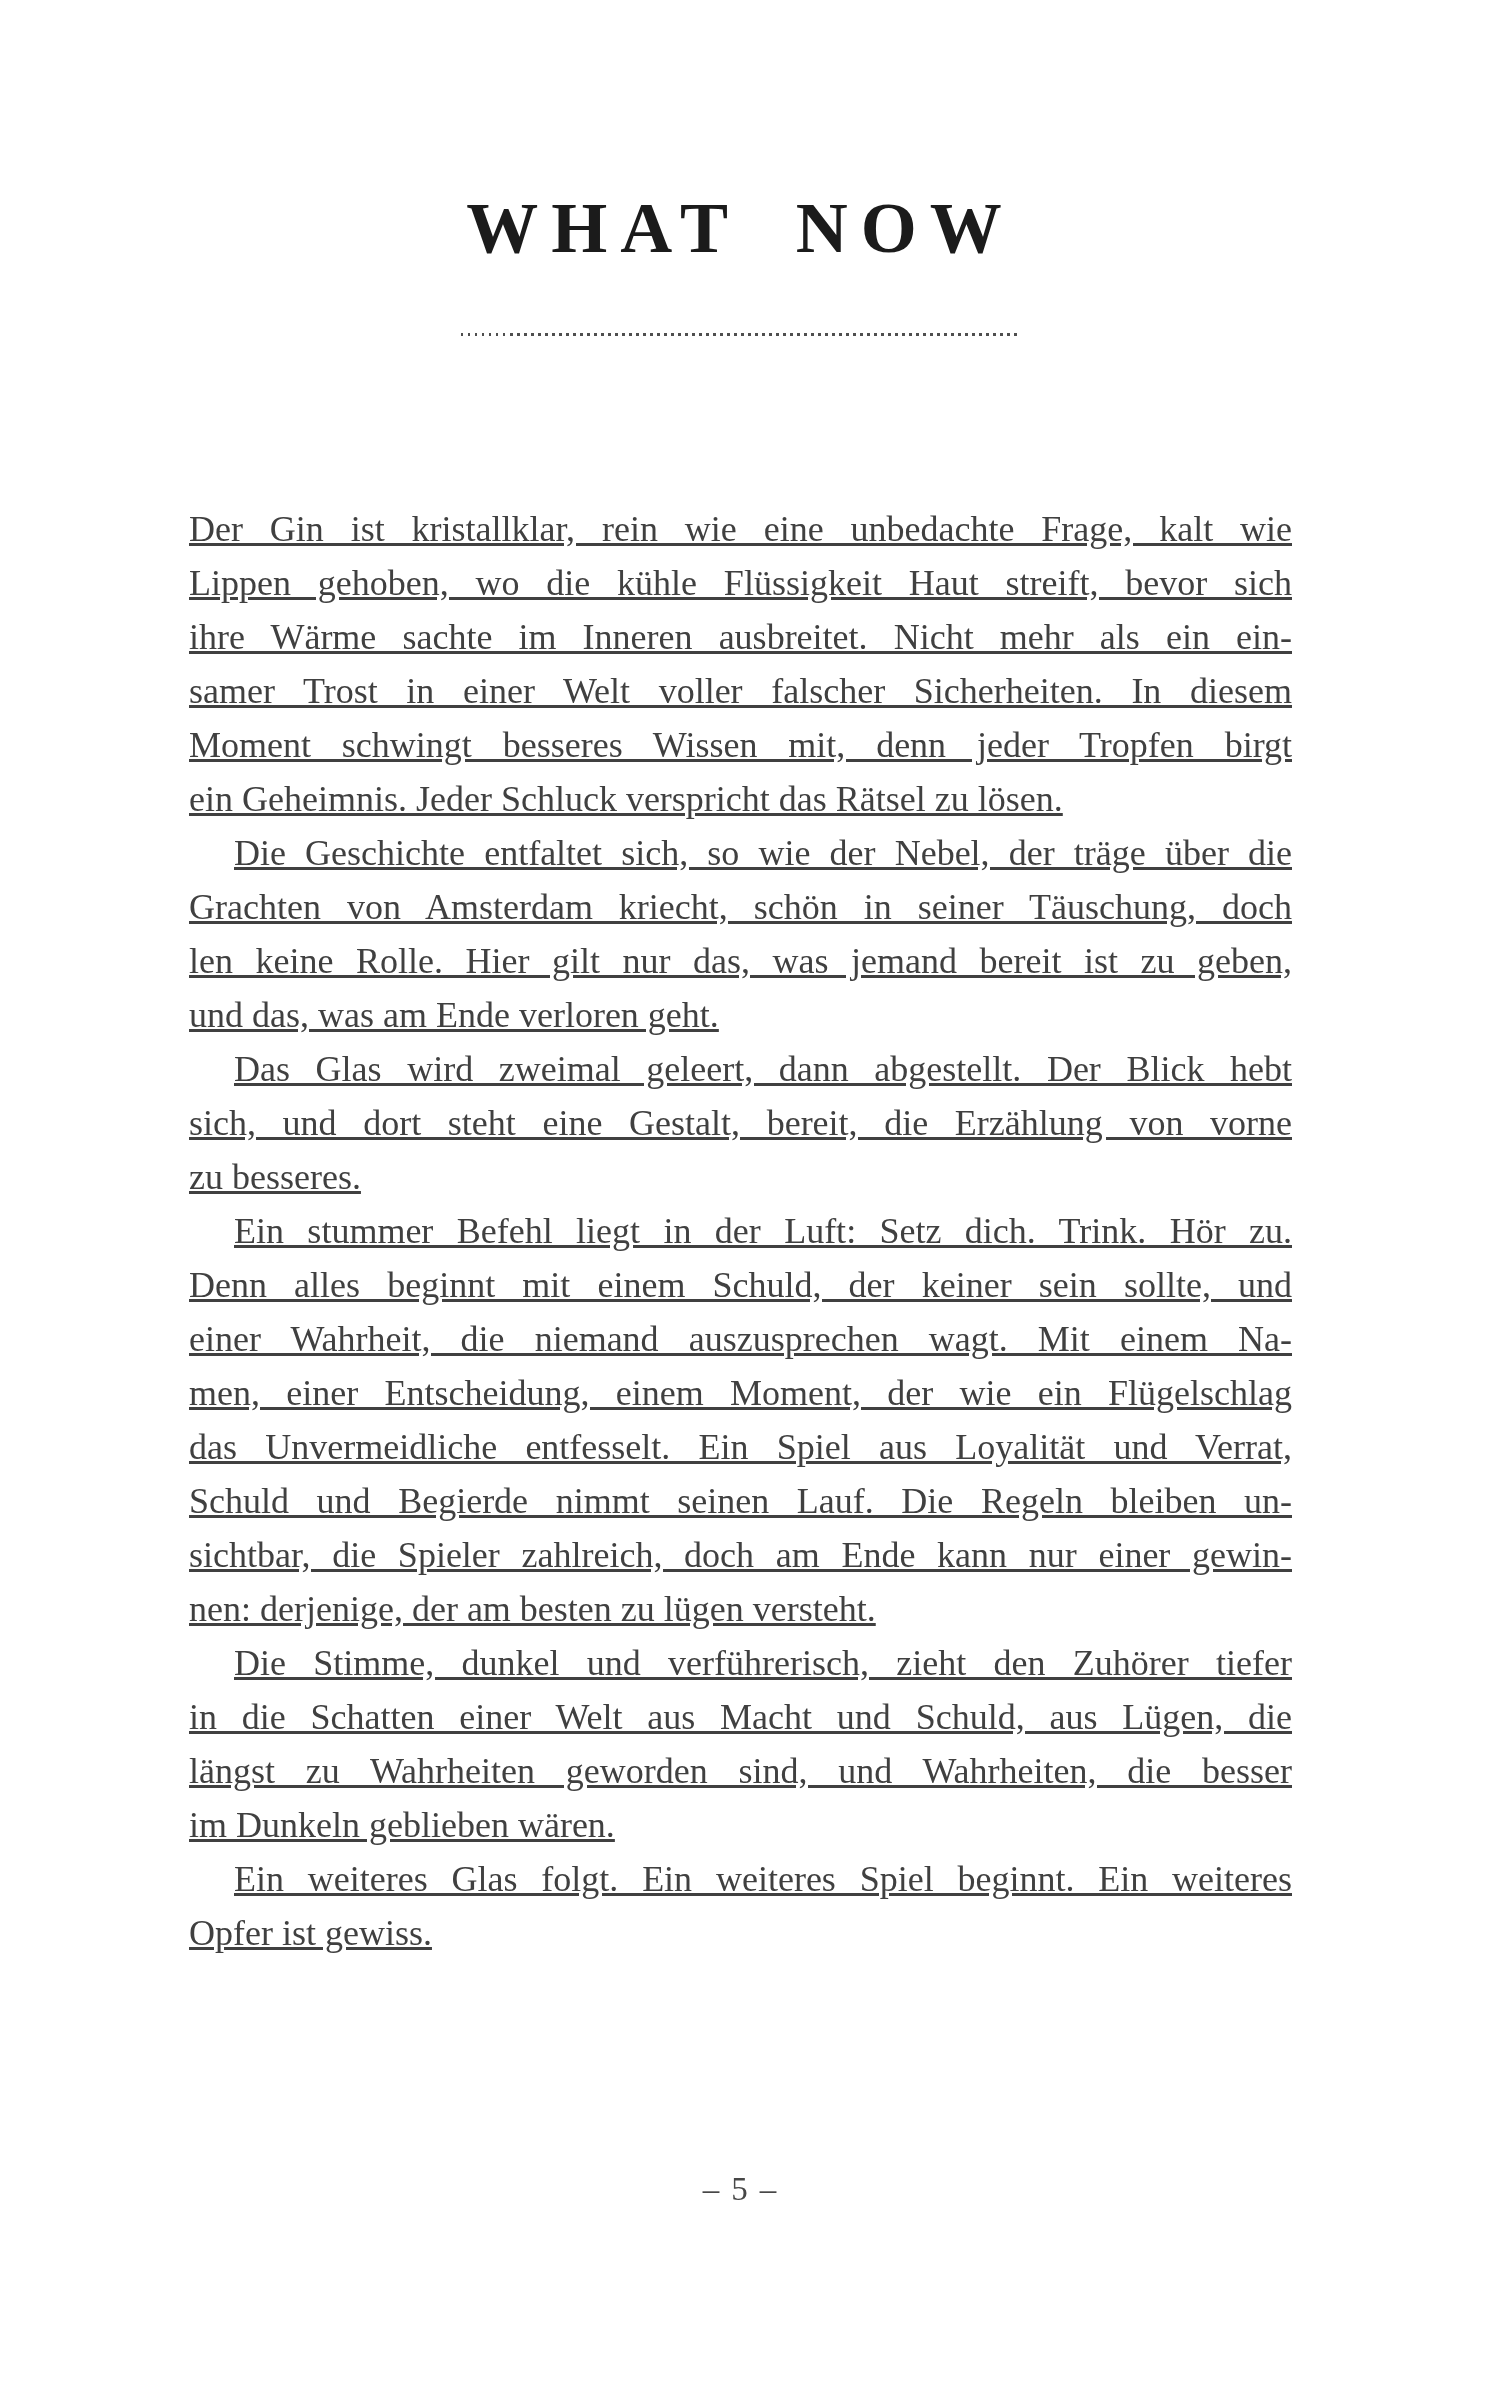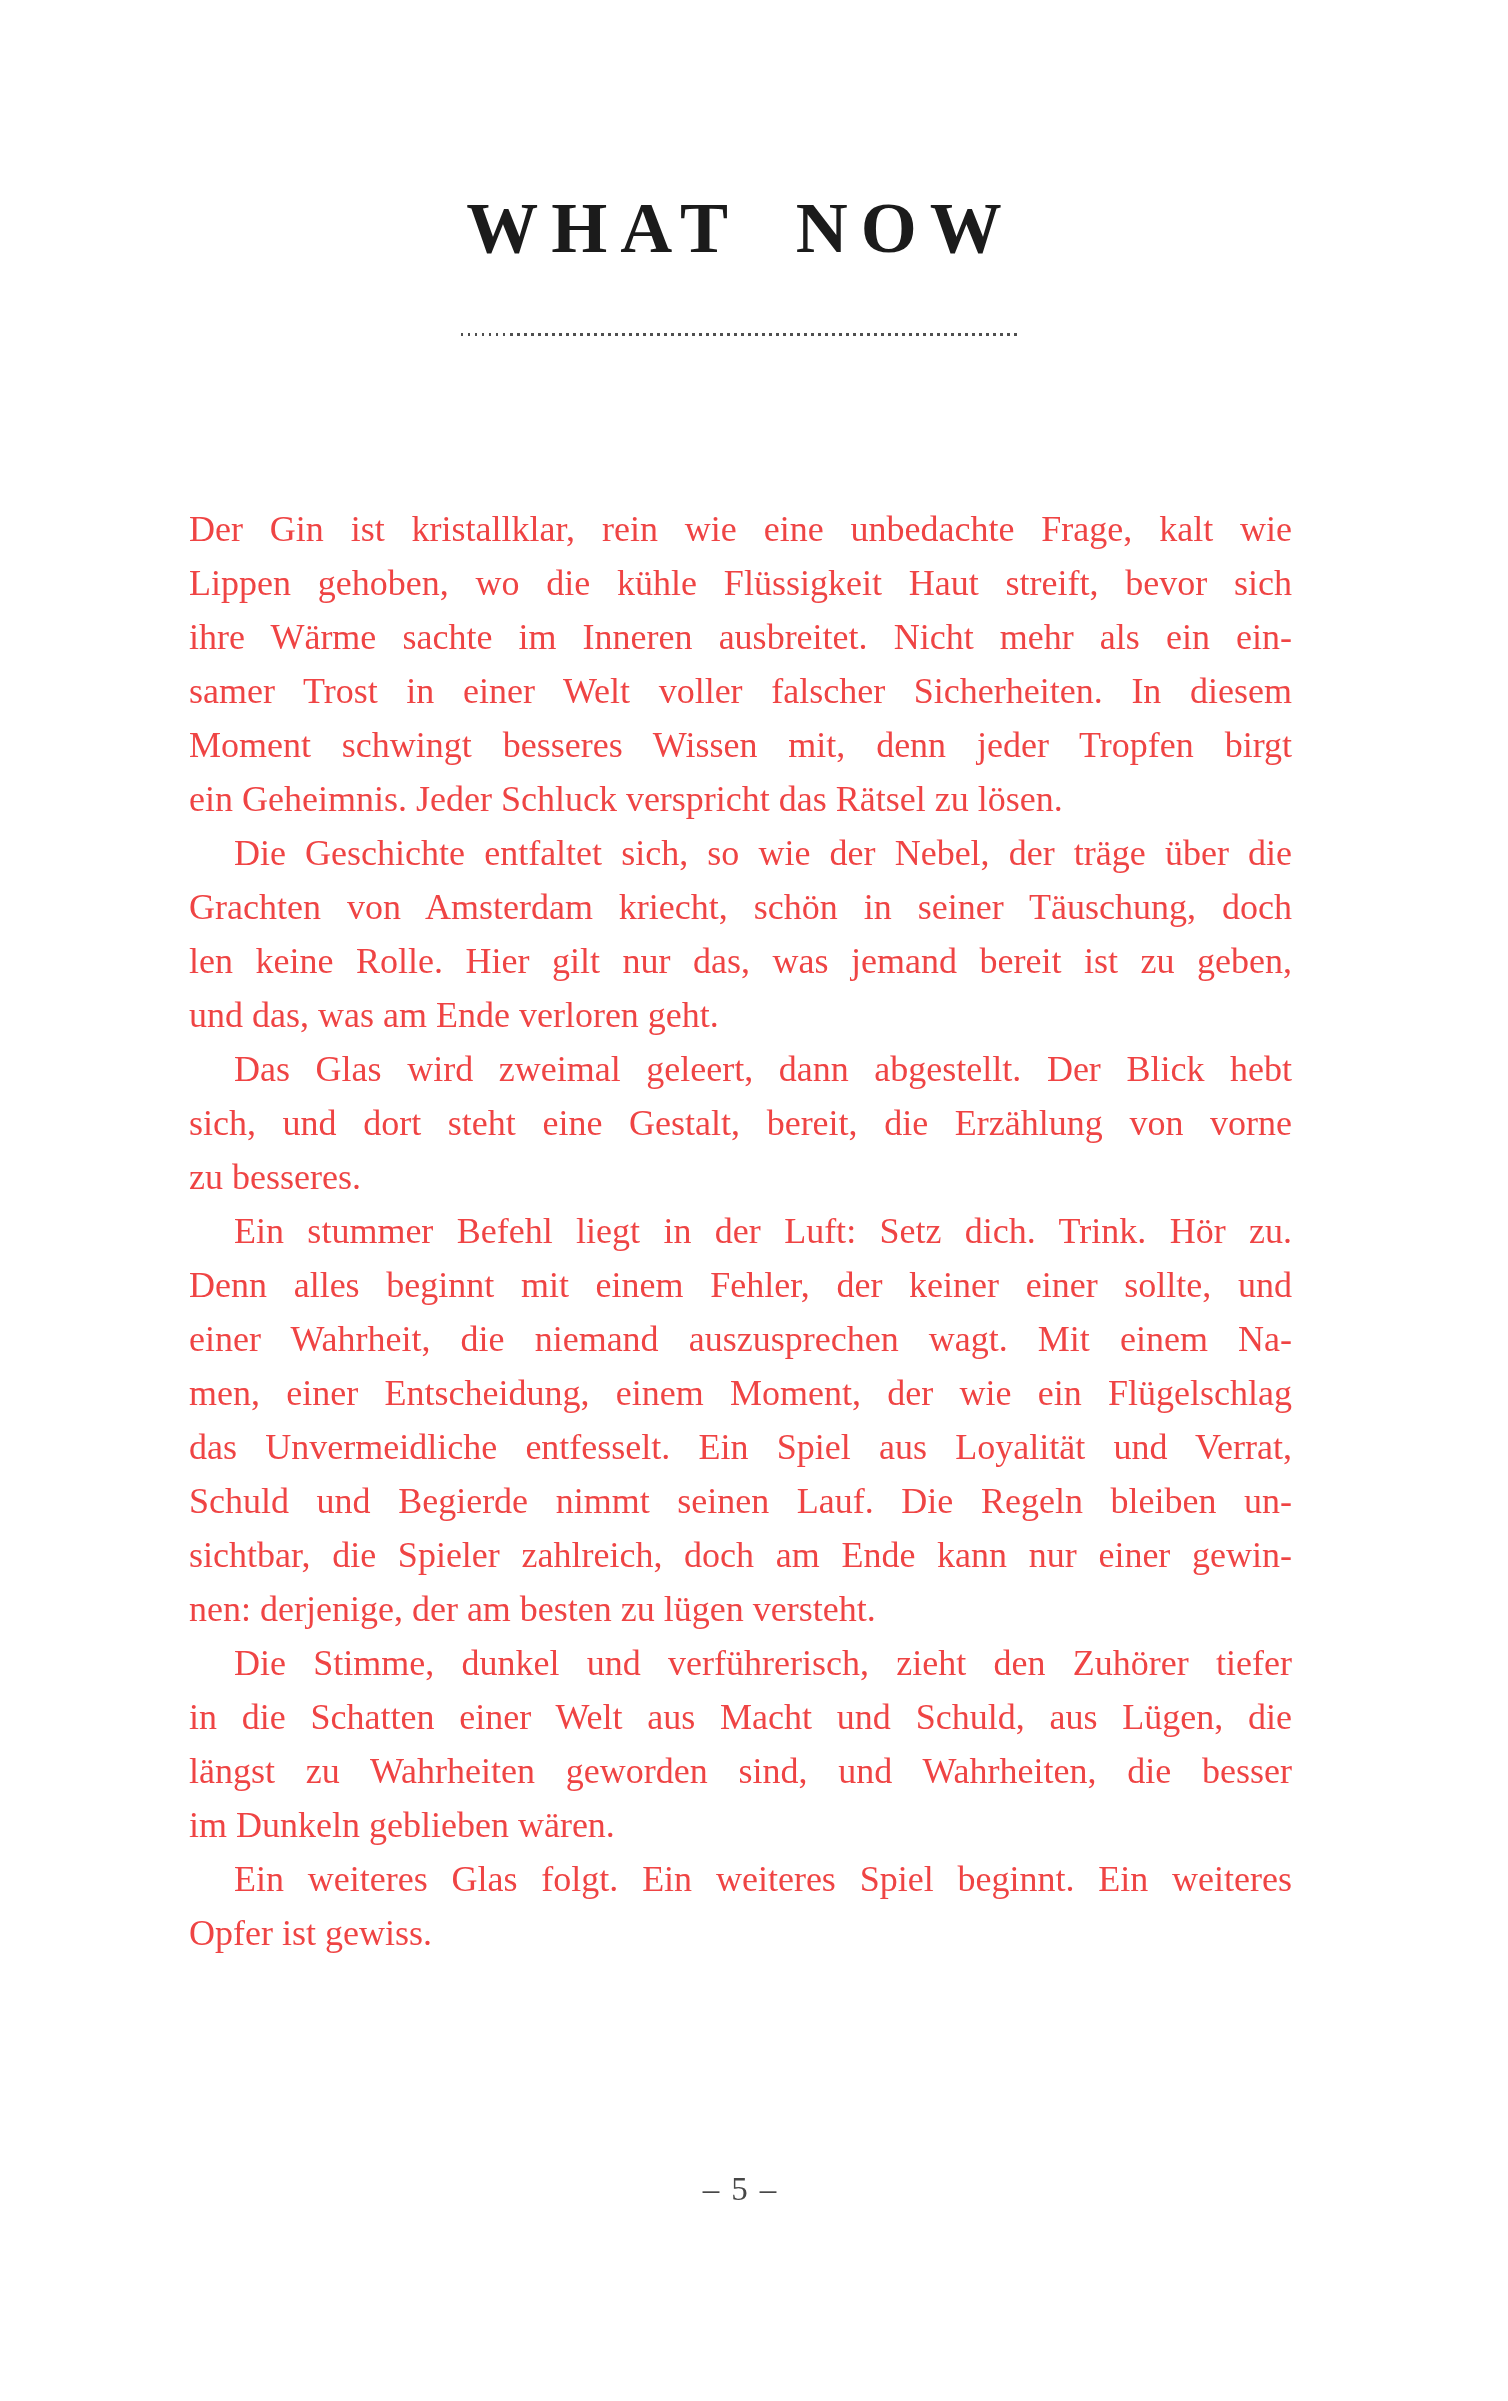--- a/index.html
+++ b/index.html
@@ -42,21 +42,22 @@
       transparent 2.5px, transparent 7px
     );
   }
   .body-text {
     position: absolute;
     top: 502px;
     left: 189px;
     width: 1103px;
     font-size: 36px;
     line-height: 54px;
-    color: #ef4444;
+    color: #404040;
+    text-decoration: underline;
   }
   .body-text .line {
     text-align: justify;
     text-align-last: justify;
     white-space: normal;
   }
   .body-text .line.last {
     text-align-last: left;
   }
   .body-text .line.indent {
@@ -89,21 +90,21 @@
       <div class="line">Moment schwingt besseres Wissen mit, denn jeder Tropfen birgt</div>
       <div class="line last">ein Geheimnis. Jeder Schluck verspricht das Rätsel zu lösen.</div>
       <div class="line indent">Die Geschichte entfaltet sich, so wie der Nebel, der träge über die</div>
       <div class="line">Grachten von Amsterdam kriecht, schön in seiner Täuschung, doch</div>
       <div class="line">len keine Rolle. Hier gilt nur das, was jemand bereit ist zu geben,</div>
       <div class="line last">und das, was am Ende verloren geht.</div>
       <div class="line indent">Das Glas wird zweimal geleert, dann abgestellt. Der Blick hebt</div>
       <div class="line">sich, und dort steht eine Gestalt, bereit, die Erzählung von vorne</div>
       <div class="line last">zu besseres.</div>
       <div class="line indent">Ein stummer Befehl liegt in der Luft: Setz dich. Trink. Hör zu.</div>
-      <div class="line">Denn alles beginnt mit einem Fehler, der keiner einer sollte, und</div>
+      <div class="line">Denn alles beginnt mit einem Schuld, der keiner sein sollte, und</div>
       <div class="line">einer Wahrheit, die niemand auszusprechen wagt. Mit einem Na-</div>
       <div class="line">men, einer Entscheidung, einem Moment, der wie ein Flügelschlag</div>
       <div class="line">das Unvermeidliche entfesselt. Ein Spiel aus Loyalität und Verrat,</div>
       <div class="line">Schuld und Begierde nimmt seinen Lauf. Die Regeln bleiben un-</div>
       <div class="line">sichtbar, die Spieler zahlreich, doch am Ende kann nur einer gewin-</div>
       <div class="line last">nen: derjenige, der am besten zu lügen versteht.</div>
       <div class="line indent">Die Stimme, dunkel und verführerisch, zieht den Zuhörer tiefer</div>
       <div class="line">in die Schatten einer Welt aus Macht und Schuld, aus Lügen, die</div>
       <div class="line">längst zu Wahrheiten geworden sind, und Wahrheiten, die besser</div>
       <div class="line last">im Dunkeln geblieben wären.</div>

